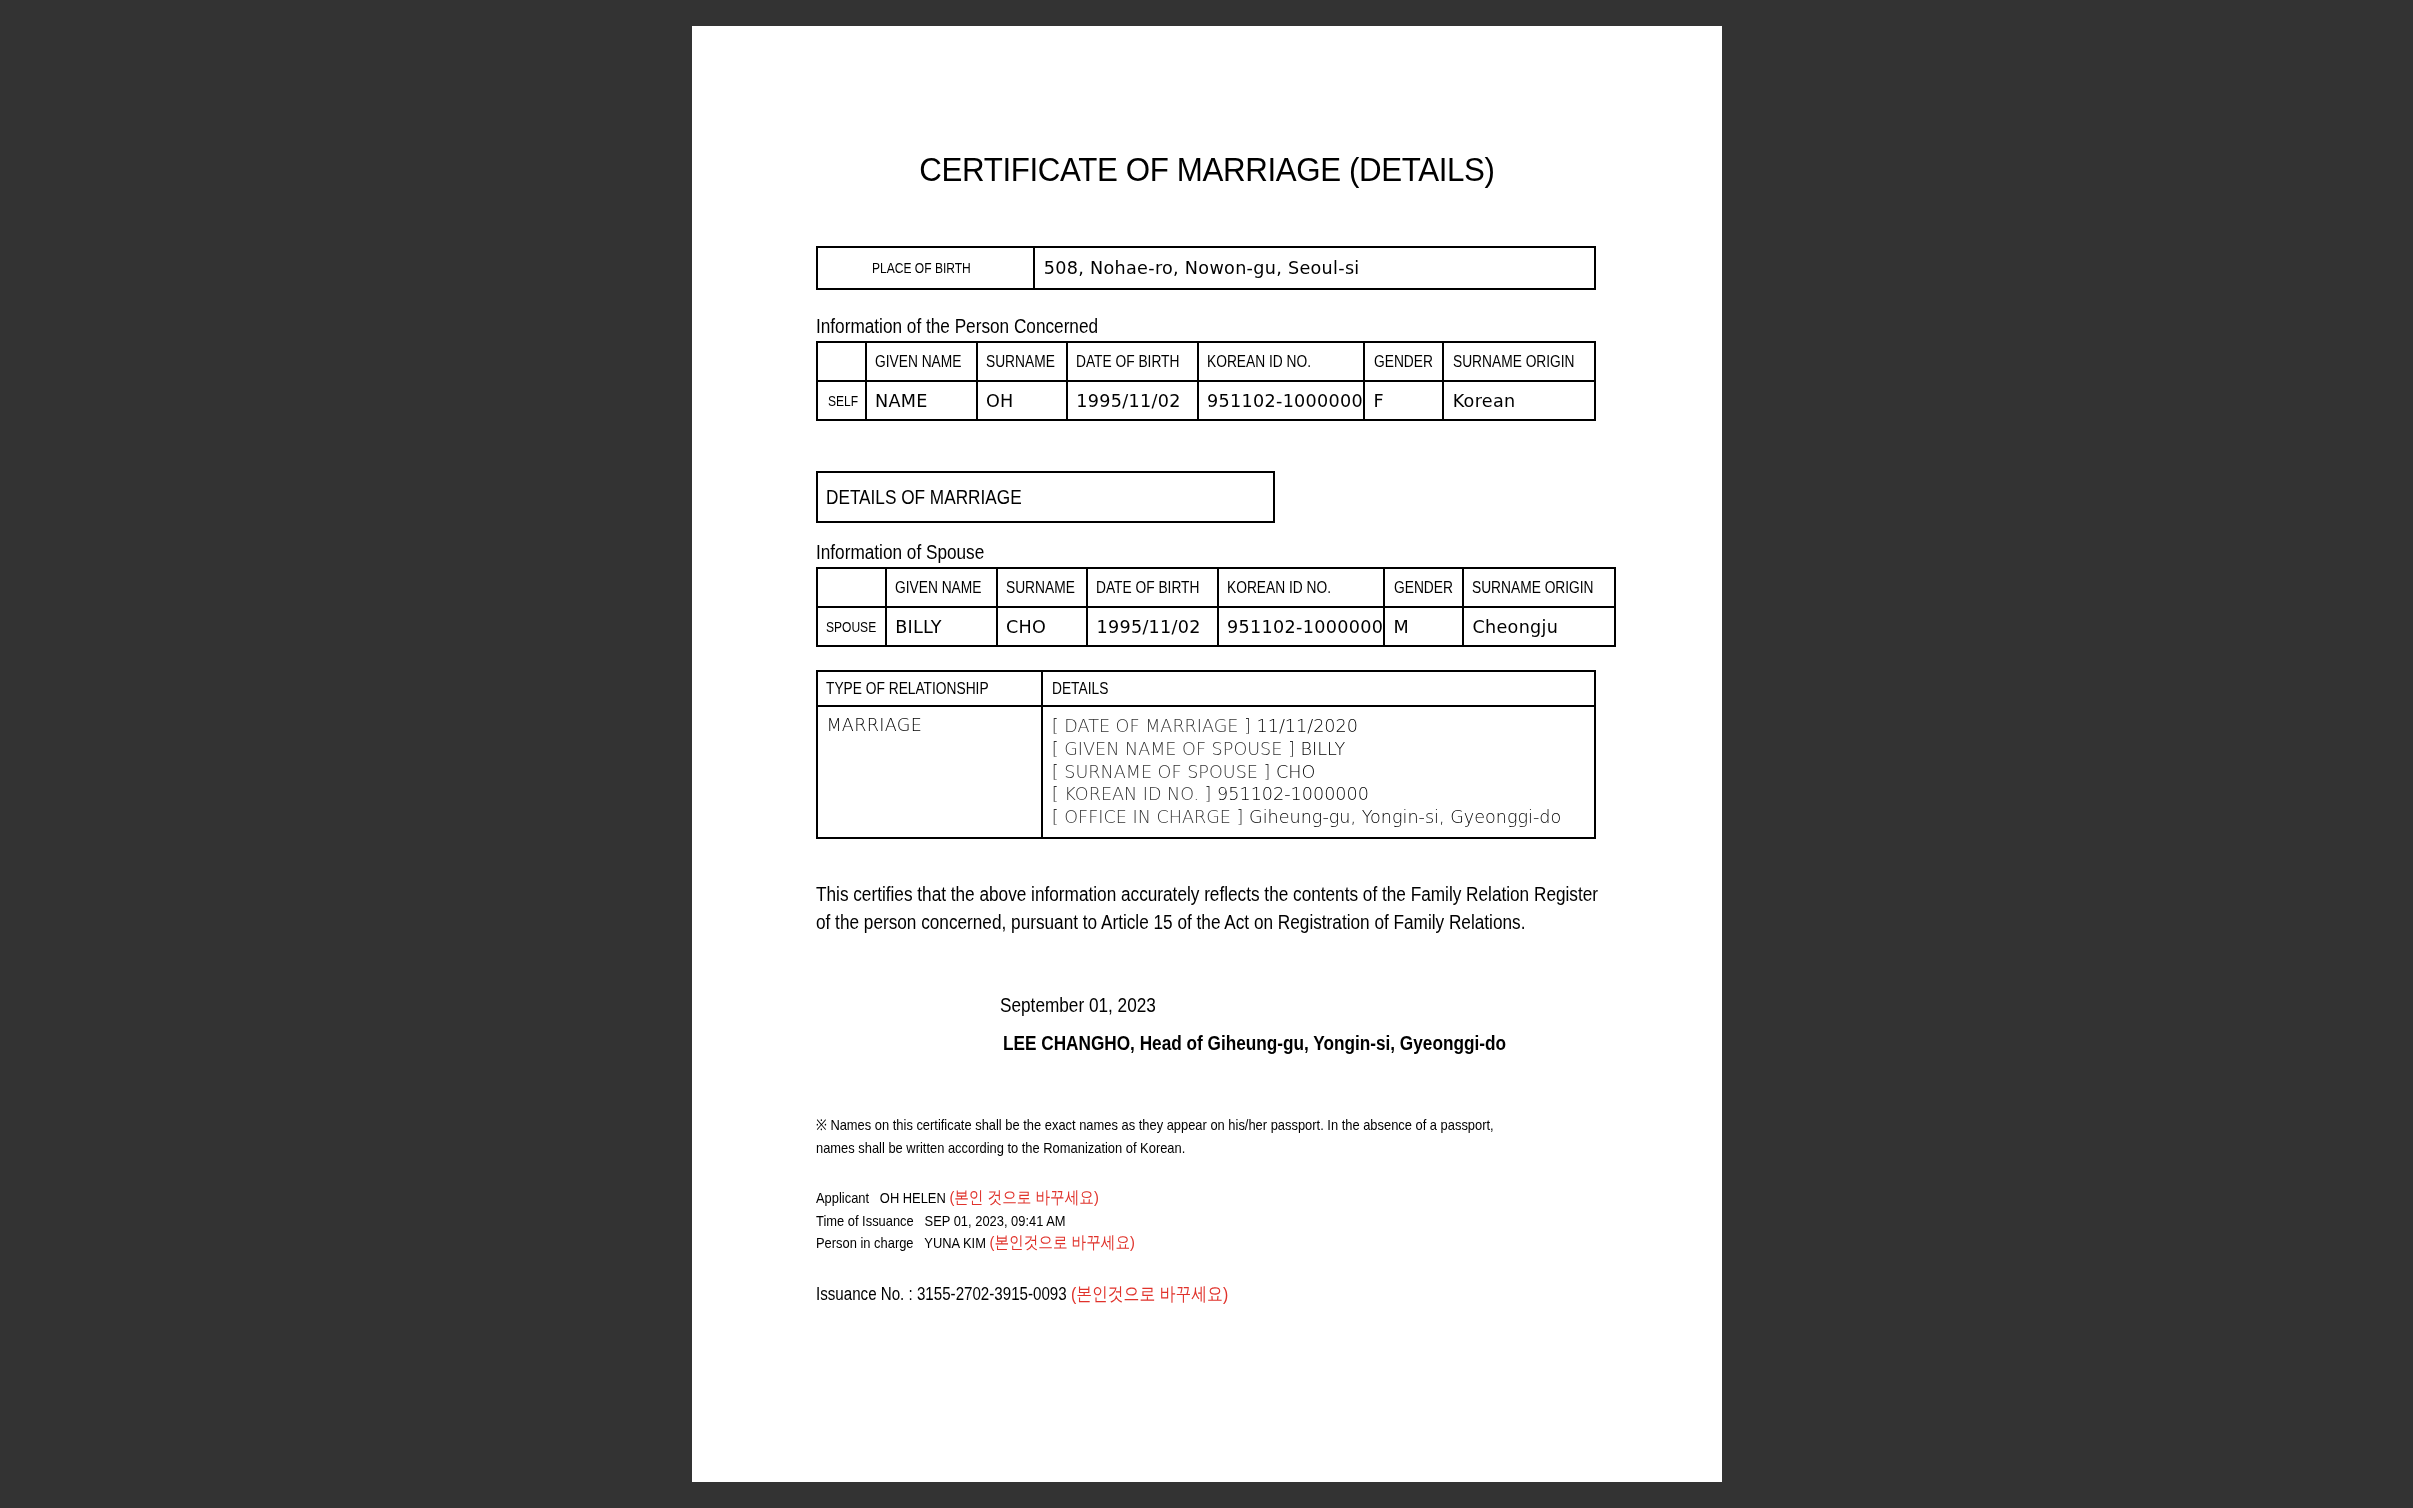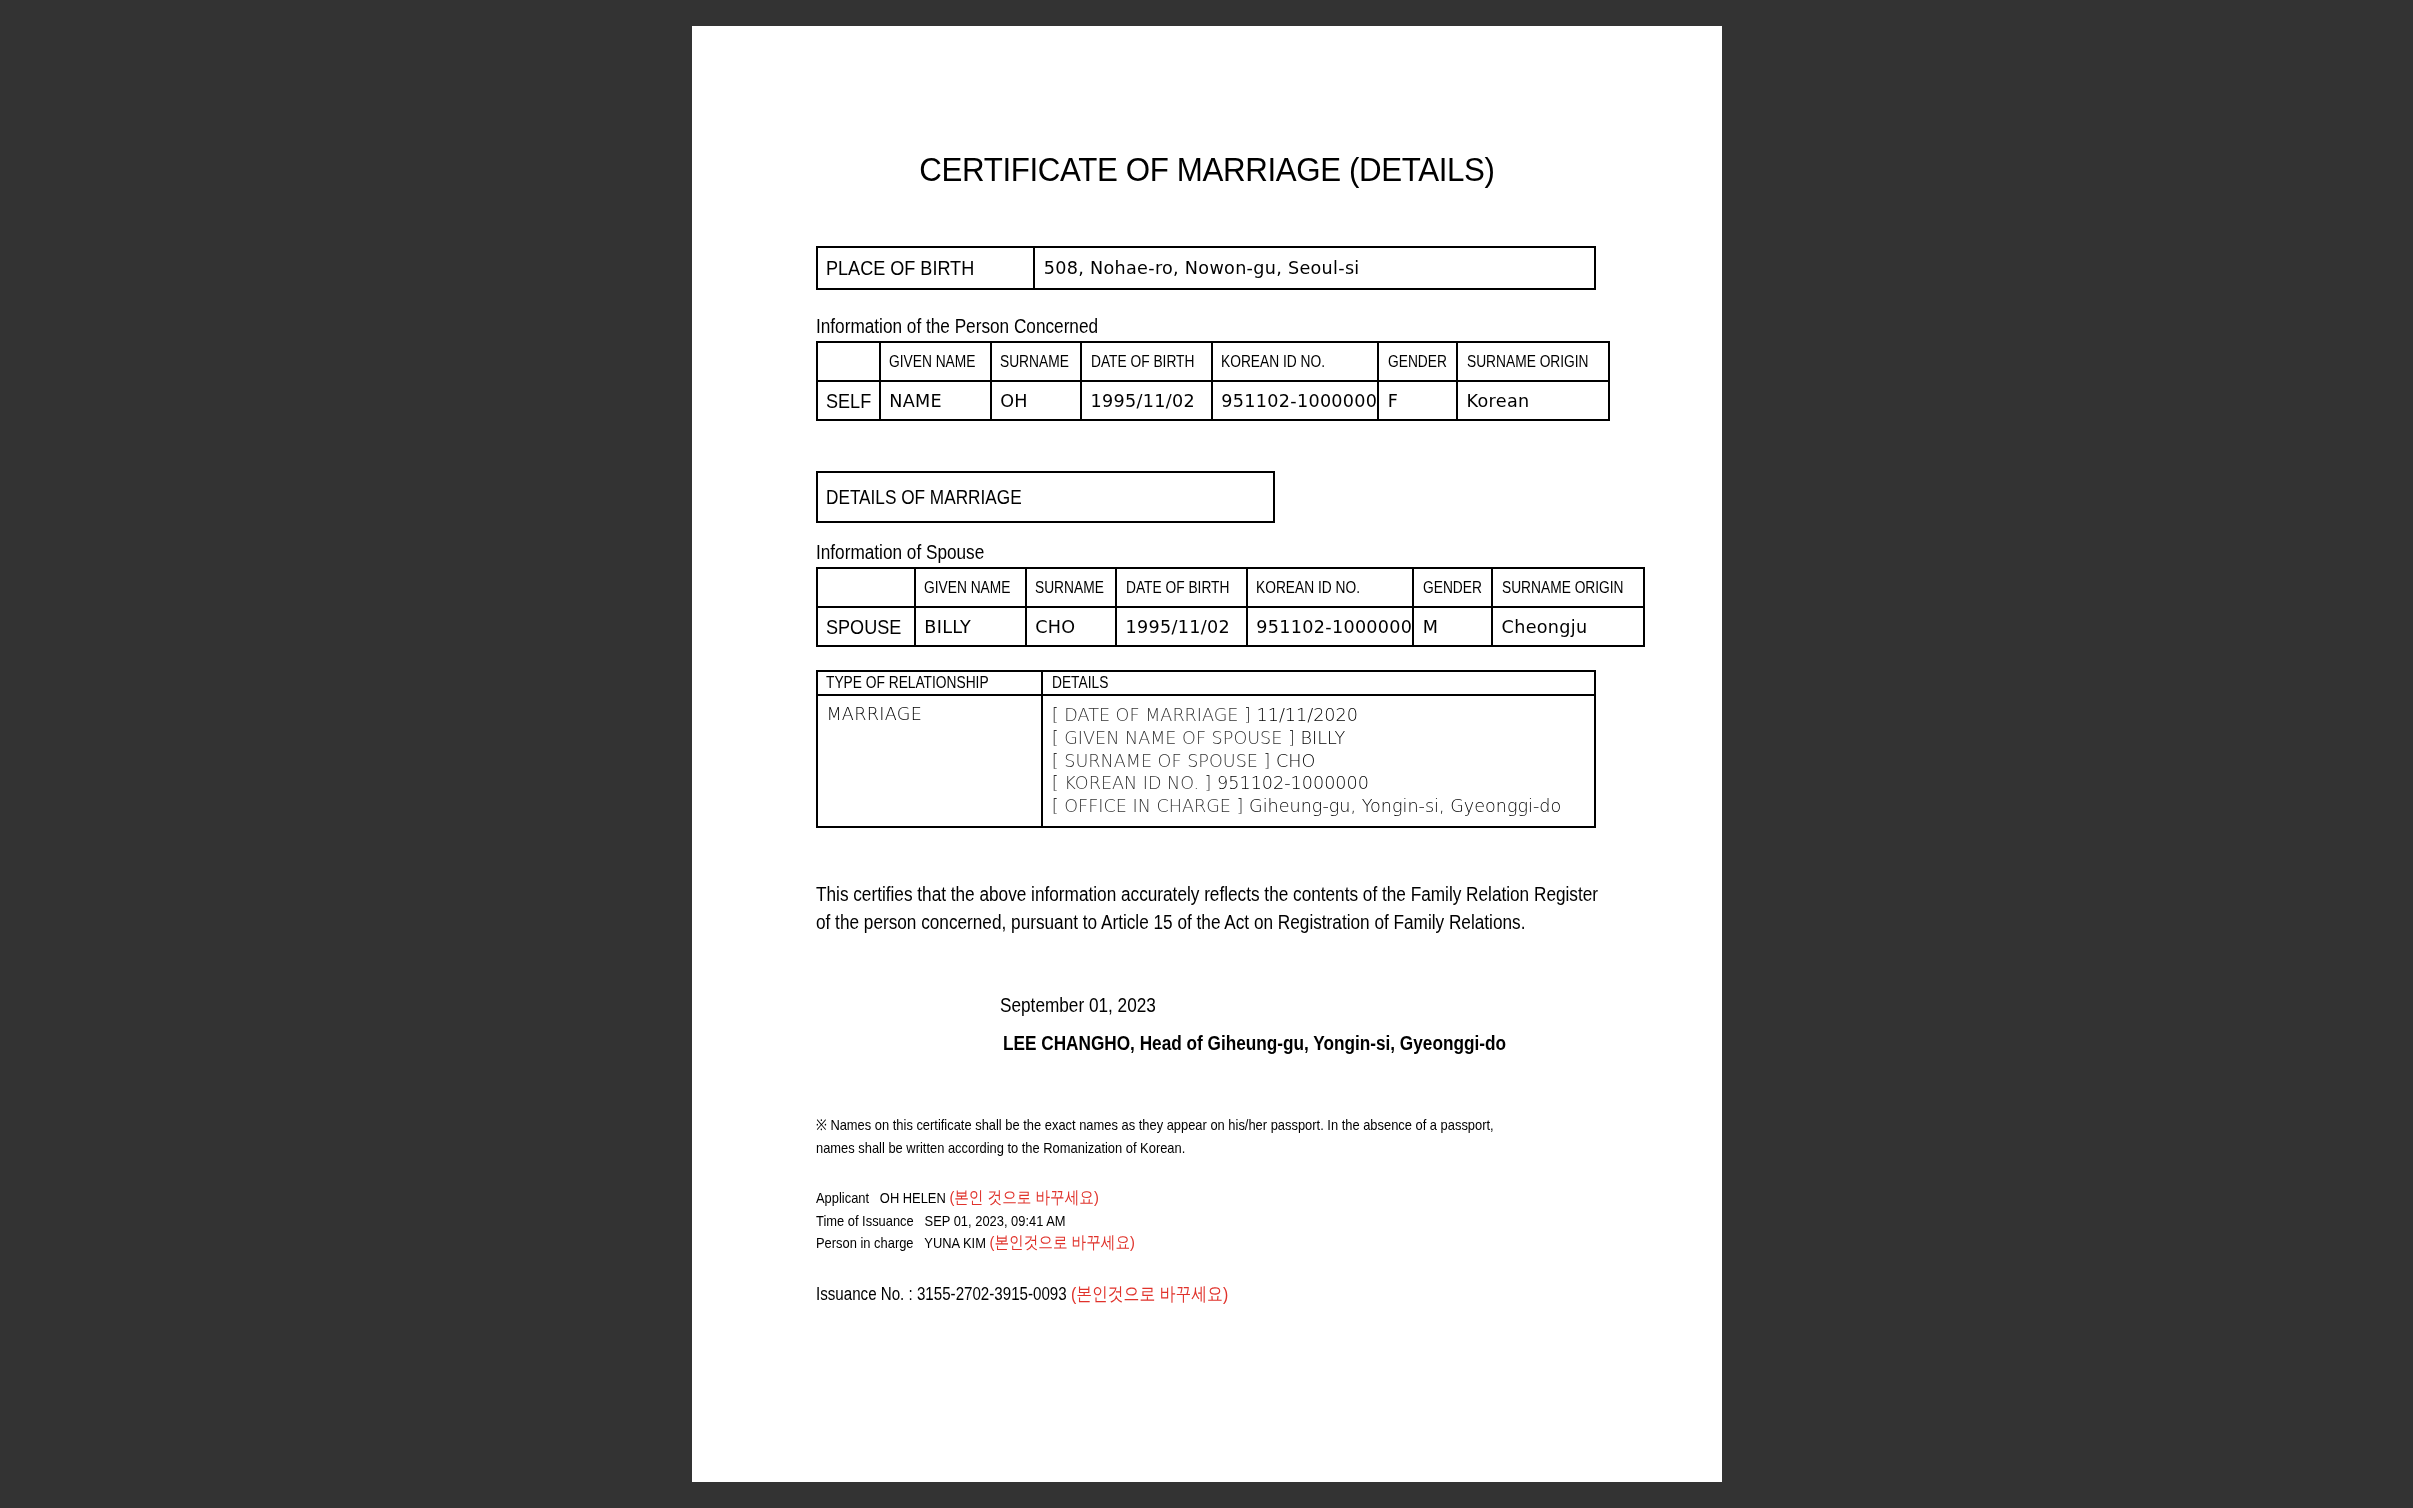--- a/index.html
+++ b/index.html
@@ -13,21 +13,21 @@
   .abs { position:absolute; }
   .title {
     left:0; width:100%; top:124px; text-align:center; font-size:34px; letter-spacing:-0.4px;
     transform:scaleX(0.92); transform-origin:center;
   }
   .narrow { transform:scaleX(0.86); transform-origin:left center; display:inline-block; white-space:nowrap; }
   table { border-collapse:collapse; position:absolute; }
   td { border:2.5px solid #000; padding:0 0 0 8.4px; vertical-align:middle; white-space:nowrap; }
   .hdr { font-size:16px; }
   .val { font-size:17.6px; font-family:"DejaVu Sans", sans-serif; letter-spacing:0.3px; }
-  .lbl { font-size:21px; }
+  .lbl { font-size:14px;text-align:center; }
   .heading { font-size:20px; }
   .red { color:#e0322b; }
   .body-text { font-size:20px; line-height:28px; }
   .small { font-size:15px; line-height:22.6px; }
   .tiny { font-size:13.4px; line-height:20px; }
   .link { text-decoration:underline; }
   .detail-line { font-family:"DejaVu Sans", sans-serif; font-size:17.6px; line-height:22.6px; font-weight:300; }
   .detail-line .dv { color:#000; }
   .detail-line .dk { color:#333; }
 </style>
@@ -98,21 +98,21 @@
       <td class="val">1995/11/02</td>
       <td class="val">951102-1000000</td>
       <td class="val">M</td>
       <td class="val">Cheongju</td>
     </tr>
   </tbody>
     </table>
 
   <table style="left:124px; top:644px; width:780px;">
     <tbody>
-        <tr style="height:24px;">
+        <tr style="height:35px;">
       <td class="hdr" style="width:215px;"><span class="narrow">TYPE OF RELATIONSHIP</span></td>
       <td class="hdr"><span class="narrow">DETAILS</span></td>
     </tr>
     <tr style="height:132px;margin-top:39px;">
       <td class="val" style="vertical-align:top; padding-top:8.4px; font-weight:300;">MARRIAGE</td>
       <td style="vertical-align:top; padding-top:8.4px;">
         <div class="detail-line"><span class="dk">[ DATE OF MARRIAGE ]</span> <span class="dv">11/11/2020</span></div>
         <div class="detail-line"><span class="dk">[ GIVEN NAME OF SPOUSE ]</span> <span class="dv">BILLY</span></div>
         <div class="detail-line"><span class="dk">[ SURNAME OF SPOUSE ]</span> <span class="dv">CHO</span></div>
         <div class="detail-line"><span class="dk">[ KOREAN ID NO. ]</span> <span class="dv">951102-1000000</span></div>

